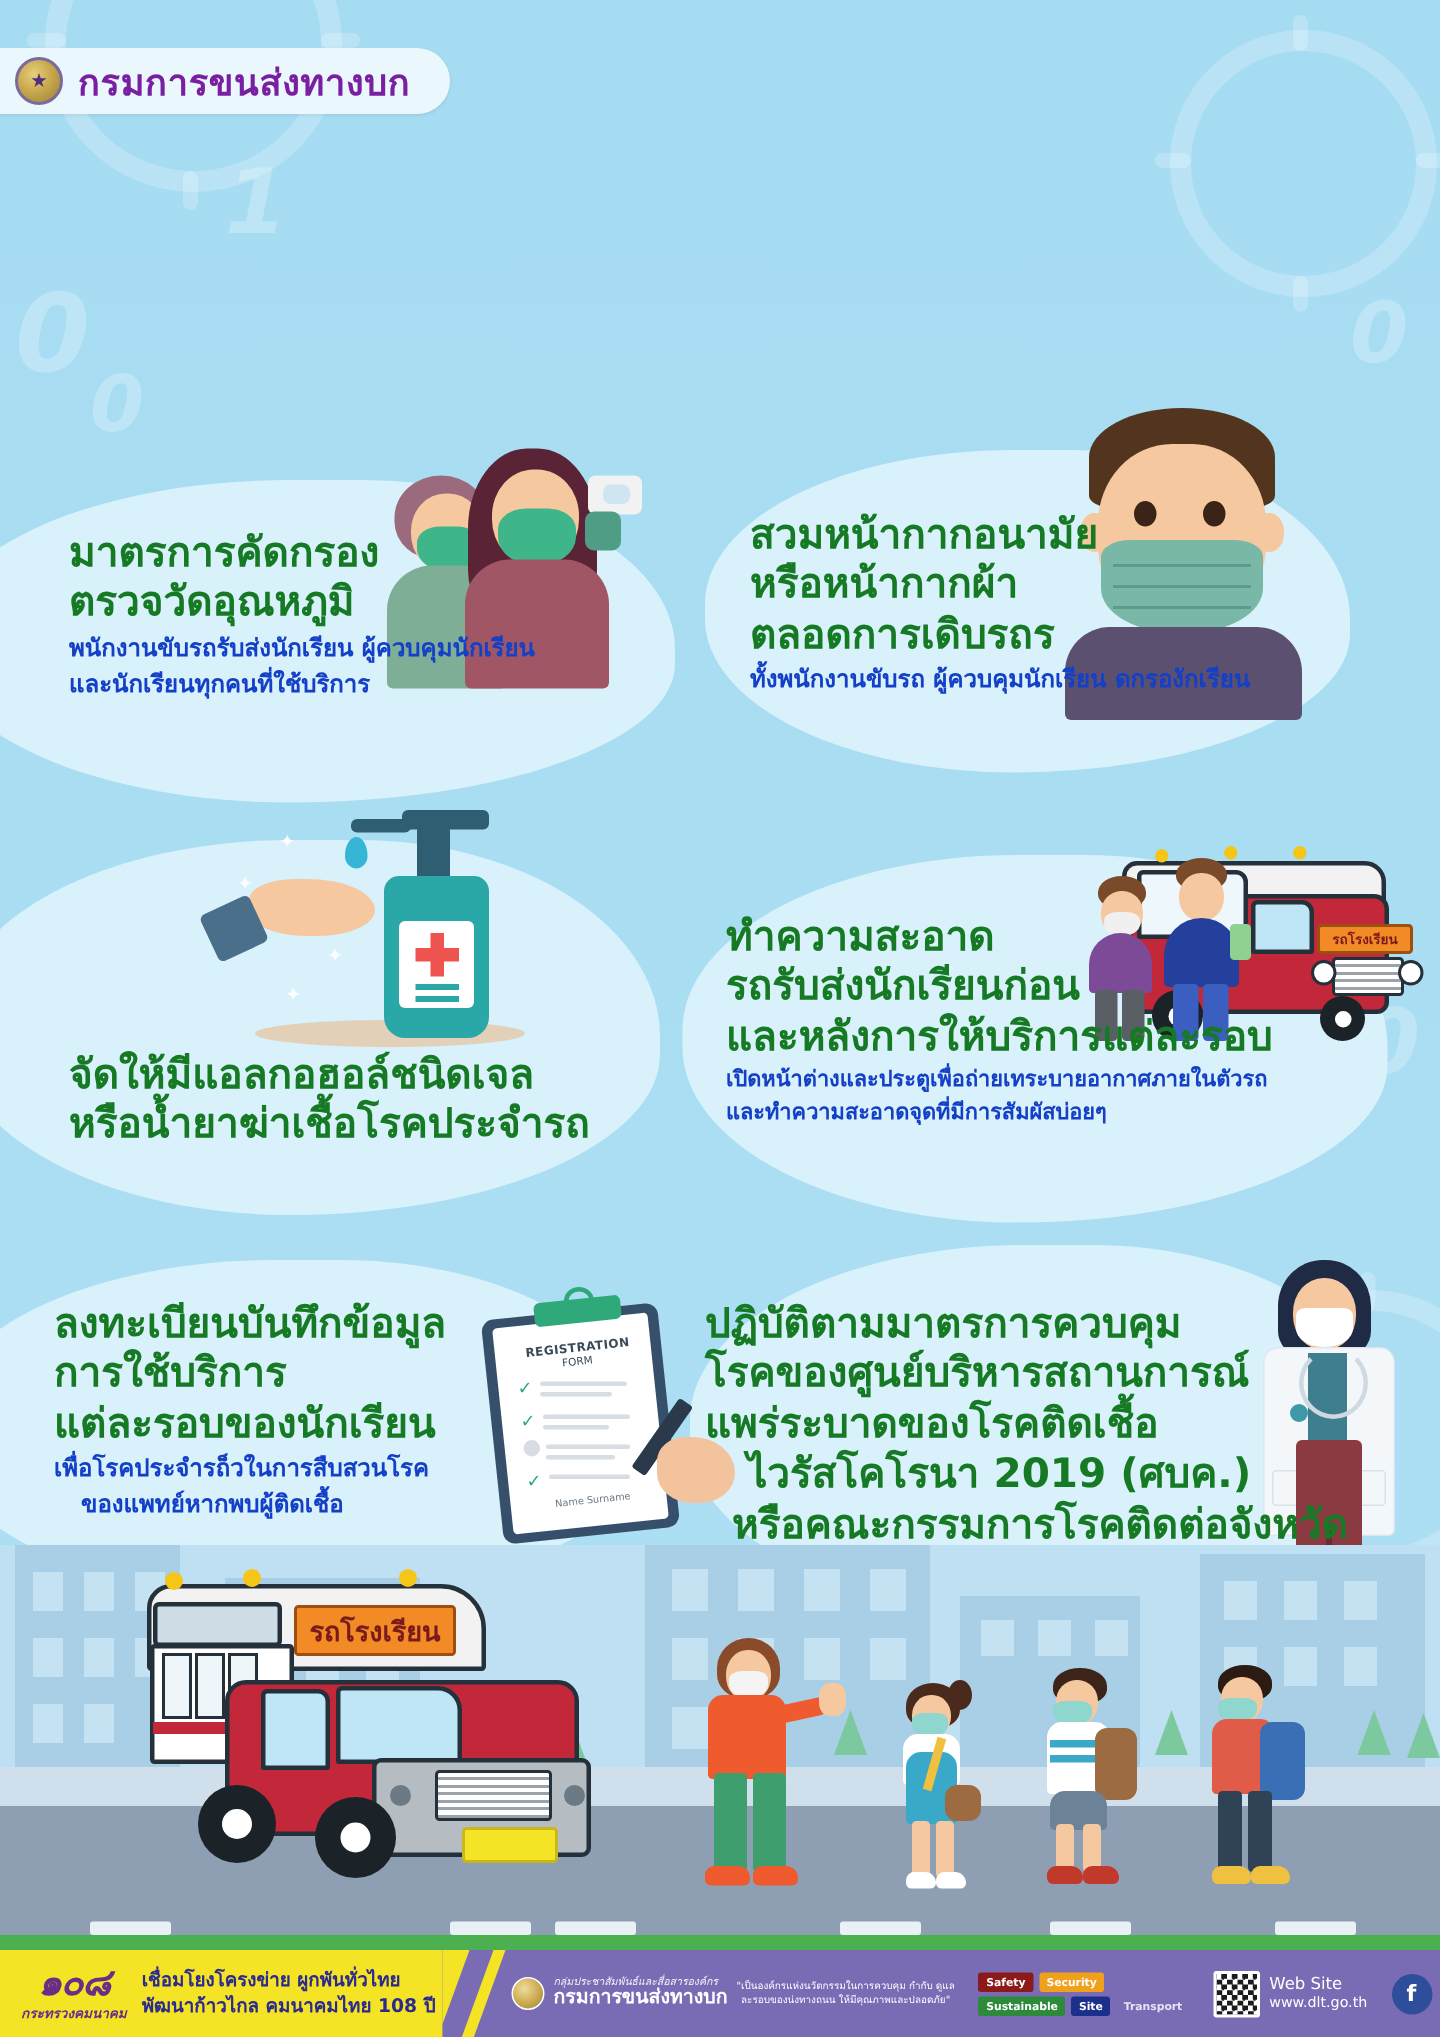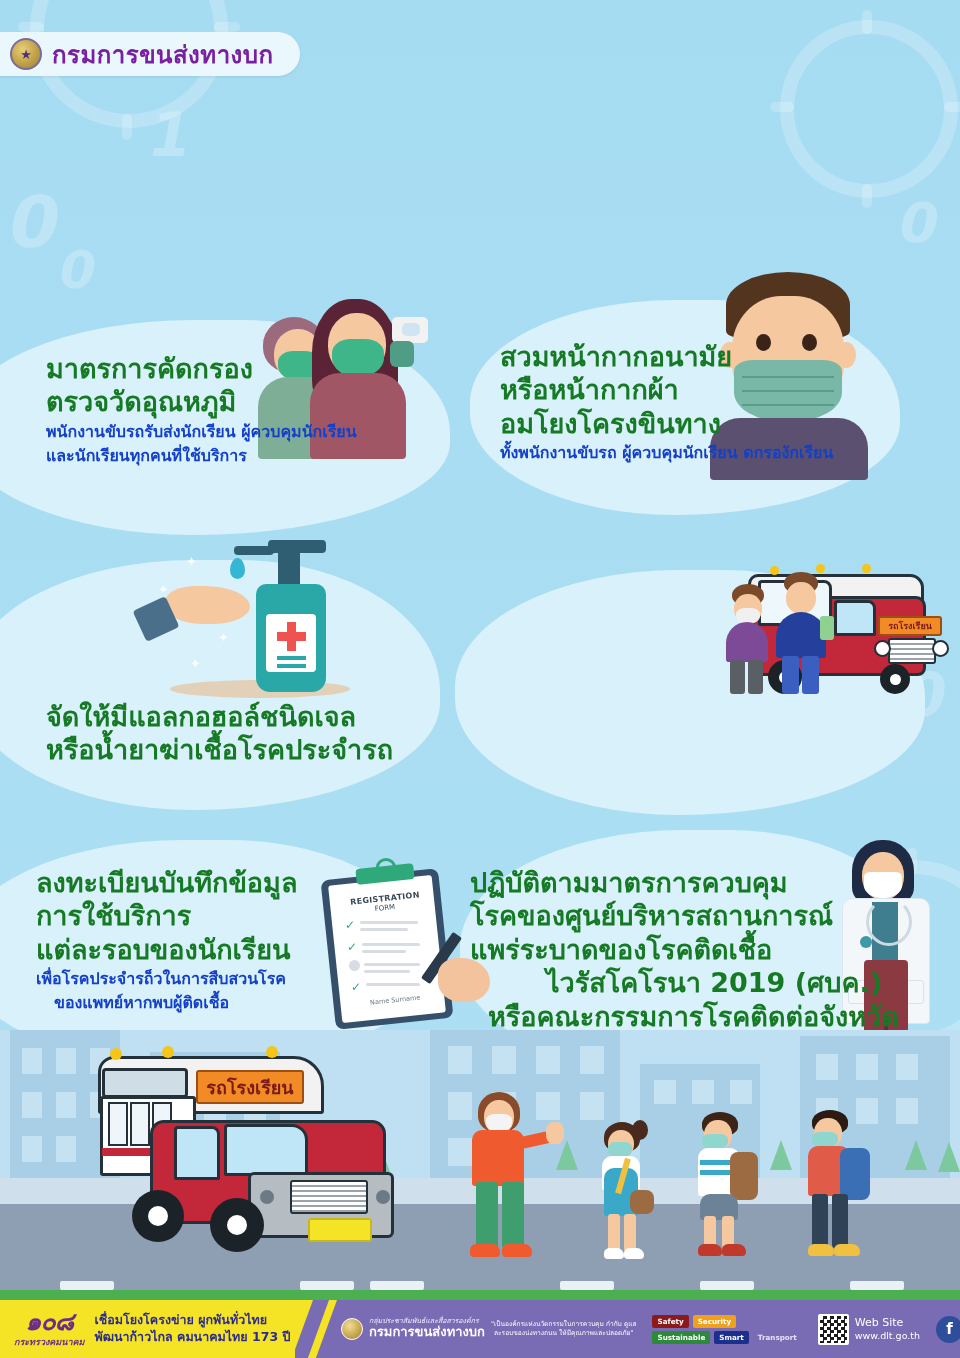--- a/index.html
+++ b/index.html
@@ -224,21 +224,21 @@
     <div class="rnd" style="position:absolute;left:112px;top:62px;width:15px;height:17px;background:#3a2417;"></div>
     <div class="p-mask" style="left:44px;top:88px;width:108px;height:62px;background:#79b7a6;border-radius:18% 18% 48% 48%;"></div>
     <div style="position:absolute;left:52px;top:104px;width:92px;height:2px;background:#5d9c8c;"></div>
     <div style="position:absolute;left:52px;top:118px;width:92px;height:2px;background:#5d9c8c;"></div>
     <div style="position:absolute;left:52px;top:132px;width:92px;height:2px;background:#5d9c8c;"></div>
     <div class="p-body" style="left:20px;top:146px;width:158px;height:62px;background:#5b5070;"></div>
   </div>
   <div class="measure" style="left:500px;top:340px;">
     <div class="m-head">สวมหน้ากากอนามัย</div>
     <div class="m-head">หรือหน้ากากผ้า</div>
-    <div class="m-head">อมโยงโครงขินทาง</div>
+    <div class="m-head">ตลอดการเดิบรถร</div>
     <div class="m-sub">ทั้งพนักงานขับรถ ผู้ควบคุมนักเรียน ดกรองักเรียน</div>
   </div>
 
   <div class="art" style="left:130px;top:540px;width:235px;height:185px;">
     <div style="position:absolute;left:40px;top:140px;width:180px;height:18px;background:#e3c9a8;border-radius:50%;opacity:.8;"></div>
     <div class="pump" style="left:138px;top:0px;width:58px;height:13px;"></div>
     <div class="pump" style="left:104px;top:6px;width:40px;height:9px;"></div>
     <div class="pump" style="left:148px;top:10px;width:22px;height:38px;"></div>
     <div class="bottle" style="left:126px;top:44px;width:70px;height:108px;"></div>
     <div class="bottle-lbl" style="left:136px;top:74px;width:50px;height:58px;"></div>
@@ -286,20 +286,27 @@
       <div style="position:absolute;left:24px;top:76px;width:15px;height:34px;background:#5a5f66;border-radius:3px;"></div>
     </div>
     <div class="fig" style="left:44px;top:16px;width:56px;height:122px;">
       <div class="p-hair" style="left:10px;top:0;width:34px;height:22px;background:#7a4a2a;"></div>
       <div class="p-face" style="left:12px;top:10px;width:30px;height:32px;"></div>
       <div class="p-body" style="left:2px;top:40px;width:50px;height:46px;background:#24409c;"></div>
       <div style="position:absolute;left:46px;top:44px;width:14px;height:24px;background:#8fd190;border-radius:3px;"></div>
       <div style="position:absolute;left:8px;top:84px;width:17px;height:38px;background:#3a5fc0;border-radius:3px;"></div>
       <div style="position:absolute;left:28px;top:84px;width:17px;height:38px;background:#3a5fc0;border-radius:3px;"></div>
     </div>
+  </div>
+  <div class="measure" style="left:484px;top:608px;">
+    <div class="m-head">ทำความสะอาด</div>
+    <div class="m-head">รถรับส่งนักเรียนก่อน</div>
+    <div class="m-head">และหลังการให้บริการแต่ละรอบ</div>
+    <div class="m-sub sm">เปิดหน้าต่างและประตูเพื่อถ่ายเทระบายอากาศภายในตัวรถ</div>
+    <div class="m-sub sm">และทำความสะอาดจุดที่มีการสัมผัสบ่อยๆ</div>
   </div>
 
   <div class="art" style="left:312px;top:858px;width:185px;height:185px;">
     <div class="board" style="left:16px;top:16px;width:118px;height:150px;transform:rotate(-6deg);"></div>
     <div class="sheet" style="left:23px;top:22px;width:104px;height:138px;transform:rotate(-6deg);"></div>
     <div class="clip" style="left:44px;top:8px;width:58px;height:16px;transform:rotate(-6deg);"></div>
     <div style="position:absolute;left:64px;top:0px;width:14px;height:12px;border:3px solid #2fa97a;border-radius:50%;"></div>
     <div style="position:absolute;left:36px;top:36px;width:74px;font-size:8px;color:#3a4a58;transform:rotate(-6deg);text-align:center;font-weight:700;letter-spacing:.3px;">REGISTRATION</div>
     <div style="position:absolute;left:36px;top:46px;width:74px;font-size:7px;color:#3a4a58;transform:rotate(-6deg);text-align:center;">FORM</div>
     <div class="chk" style="left:33px;top:60px;">✓</div>
@@ -336,21 +343,21 @@
     <div class="rnd" style="position:absolute;left:34px;top:96px;width:12px;height:12px;background:#3e9aa8;"></div>
     <div style="position:absolute;left:22px;top:140px;width:26px;height:22px;border:1px solid #d6e2ec;border-radius:3px;"></div>
     <div style="position:absolute;left:70px;top:140px;width:26px;height:22px;border:1px solid #d6e2ec;border-radius:3px;"></div>
     <div class="pants" style="left:38px;top:120px;width:44px;height:108px;border-radius:4px 4px 6px 6px;"></div>
     <div style="position:absolute;left:58px;top:176px;width:4px;height:52px;background:#6d2c34;"></div>
   </div>
   <div class="measure right-align" style="left:470px;top:866px;width:460px;">
     <div class="m-head" style="text-align:left;">ปฏิบัติตามมาตรการควบคุม</div>
     <div class="m-head" style="text-align:left;">โรคของศูนย์บริหารสถานการณ์</div>
     <div class="m-head" style="text-align:left;">แพร่ระบาดของโรคติดเชื้อ</div>
-    <div class="m-head" style="text-align:center;padding-left:28px;">ไวรัสโคโรนา 2019 (ศบค.)</div>
+    <div class="m-head" style="text-align:left;padding-left:28px;">ไวรัสโคโรนา 2019 (ศบค.)</div>
     <div class="m-head" style="text-align:left;padding-left:18px;">หรือคณะกรรมการโรคติดต่อจังหวัด</div>
   </div>
 
   <div class="scene">
     <div class="sky"></div>
 
     <div class="bldg" style="left:10px;top:0;width:110px;height:160px;">
       <span class="w" style="left:12px;top:18px;width:20px;height:26px;"></span>
       <span class="w" style="left:46px;top:18px;width:20px;height:26px;"></span>
       <span class="w" style="left:80px;top:18px;width:20px;height:26px;"></span>
@@ -500,21 +507,21 @@
   </div>
 
   <div class="footer">
     <div class="f-yellow">
       <div class="logo108">
         <div class="num">๑๐๘</div>
         <div class="cap">กระทรวงคมนาคม</div>
       </div>
       <div class="slogan">
         <div>เชื่อมโยงโครงข่าย ผูกพันทั่วไทย</div>
-        <div>พัฒนาก้าวไกล คมนาคมไทย 173 ปี</div>
+        <div>พัฒนาก้าวไกล คมนาคมไทย 108 ปี</div>
       </div>
     </div>
 
     <div class="f-purple">
       <div class="dlt-block">
         <div class="dlt-seal"></div>
         <div class="dlt-txt">
           <div class="a">กลุ่มประชาสัมพันธ์และสื่อสารองค์กร</div>
           <div class="b">กรมการขนส่งทางบก</div>
         </div>
@@ -524,21 +531,21 @@
         <div>ละรอบของน่งทางถนน ให้มีคุณภาพและปลอดภัย"</div>
       </div>
 
       <div class="tags">
         <div class="tagrow">
           <span class="tag t-safety">Safety</span>
           <span class="tag t-security">Security</span>
         </div>
         <div class="tagrow">
           <span class="tag t-sustainable">Sustainable</span>
-          <span class="tag t-smart">Smart</span>
+          <span class="tag t-smart">Site</span>
           <span class="tag t-transport">Transport</span>
         </div>
       </div>
 
       <div class="f-item">
         <div class="qr"></div>
         <div class="lbl">
           <span>Web Site</span>
           <span class="small">www.dlt.go.th</span>
         </div>

